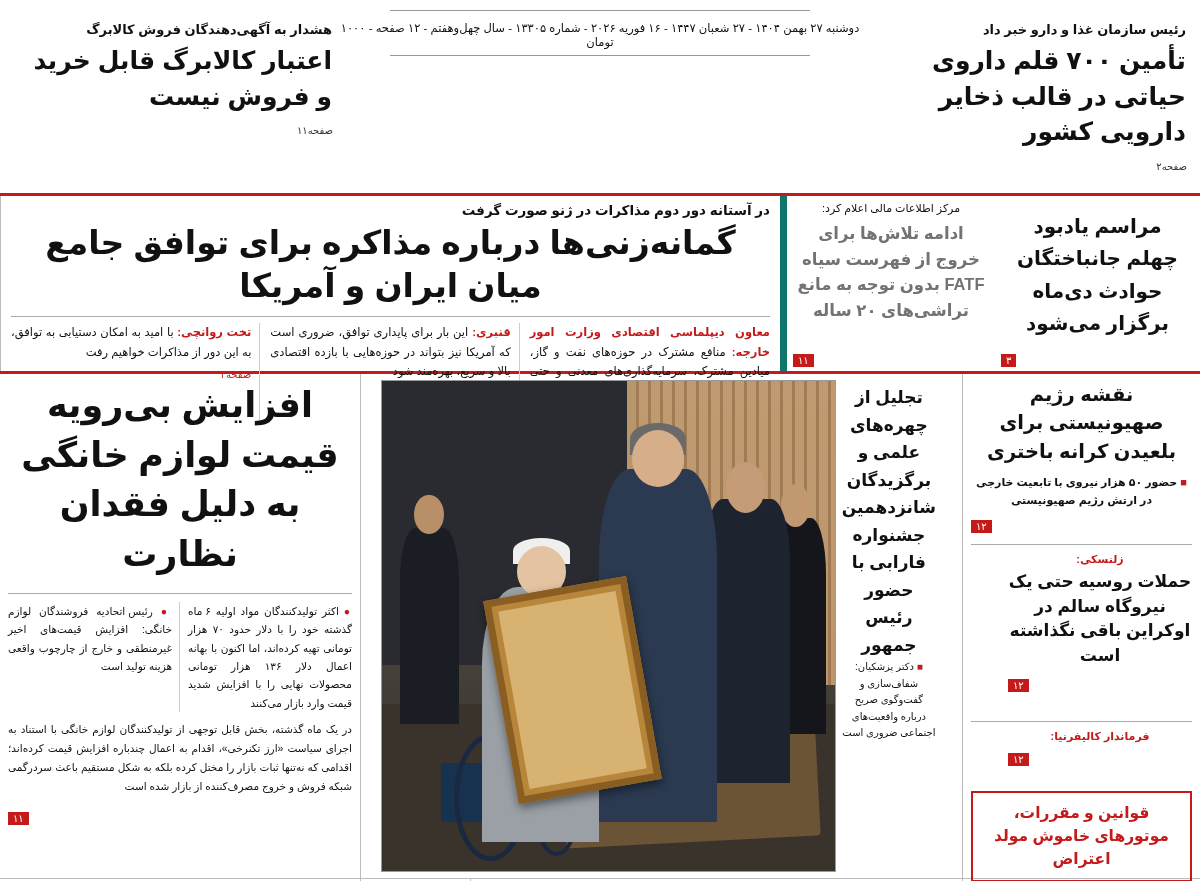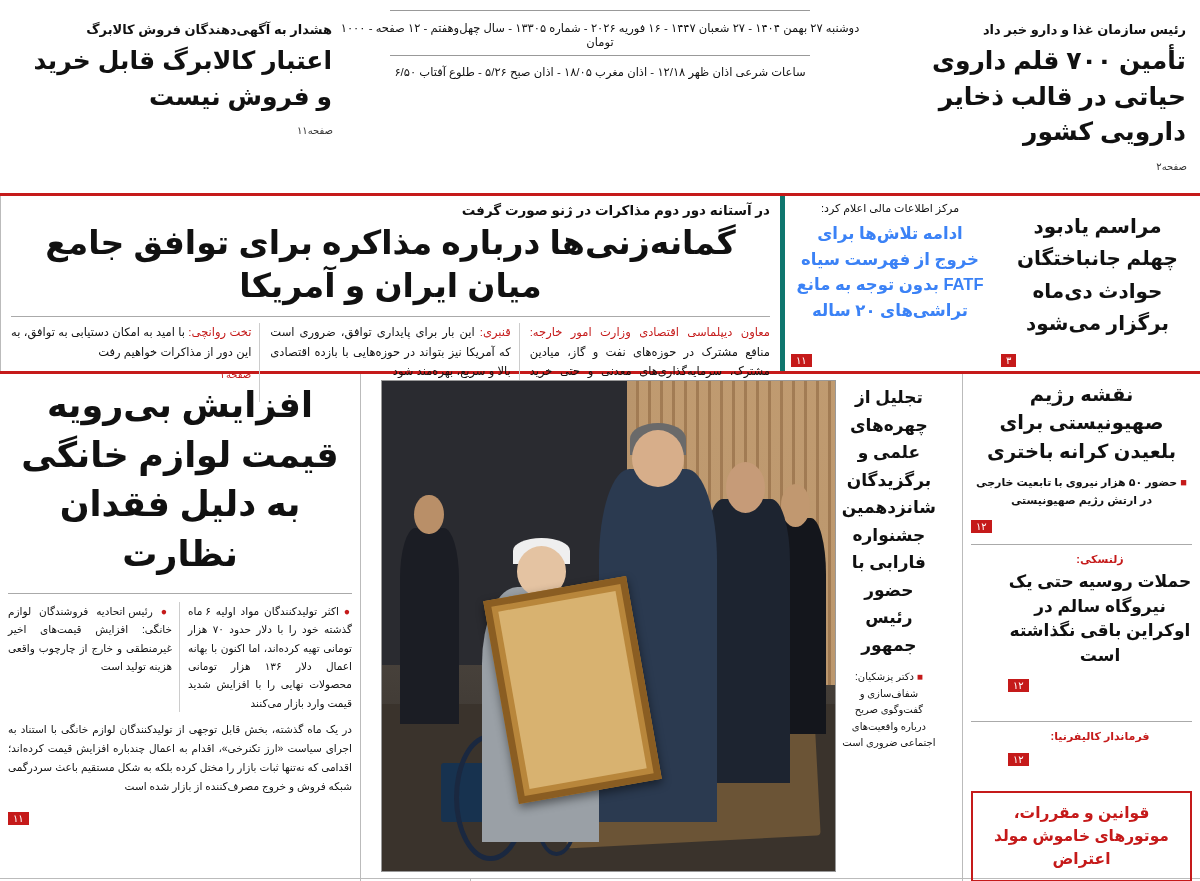--- a/index.html
+++ b/index.html
@@ -77,32 +77,32 @@
   .band2 { display: flex; height: 178px; border-bottom: 3px solid #c51a1a; }
   .b2-main { flex: 1; padding: 6px 10px 0 10px; border-left: 1px solid #bbb; }
   .b2-kicker { font-size: 13.5px; font-weight: bold; text-align: right; color: #111; }
   .b2-head {
     font-size: 33px; font-weight: bold; color: #111; text-align: center;
     margin-top: 4px; line-height: 1.3;
   }
   .b2-hr { height: 1px; background: #aaa; margin: 8px 0 6px; }
   .b2-cols { display: flex; gap: 10px; }
   .b2-col { flex: 1; font-size: 11.5px; line-height: 1.72; color: #111; text-align: justify; }
-  .b2-col .lead { color: #c51a1a; font-weight: normal; margin-top: 24px; }
+  .b2-col .lead { color: #c51a1a; font-weight: bold; margin-top: 24px; }
   .b2-col + .b2-col { border-right: 1px solid #ccc; padding-right: 8px; }
   .b2-col .tiny-badge { color: #c51a1a; font-size: 10px; display: block; margin-top: 4px; }
 
   .b2-mid {
-    flex: 0 0 215px; padding: 6px 10px; border-left: 5px solid #0f766e;
+    flex: 0 0 215px; padding: 6px 10px; border-left: 7px solid #0f766e;
     position: relative;
   }
   .b2-mid .lbl { font-size: 11px; color: #111; text-align: center; }
   .b2-mid .txt {
     font-size: 16.5px; font-weight: bold; line-height: 1.55; text-align: center;
-    margin-top: 6px; color: #3b82f6;
+    margin-top: 6px; color: #737373;
   }
   .b2-right { flex: 0 0 205px; padding: 14px 10px; position: relative; }
   .b2-right .txt {
     font-size: 20px; font-weight: bold; line-height: 1.62; text-align: center; color: #111;
   }
   .cornerbadge {
     position: absolute; bottom: 4px; right: 6px;
     background: #c51a1a; color: #fff; font-size: 10px; padding: 1px 5px;
   }
   .cornerbadge.l { right: auto; left: 6px; }
@@ -123,21 +123,21 @@
   }
   .cr-box .t1 { font-size: 15.5px; font-weight: bold; color: #c51a1a; text-align: center; line-height: 1.5; }
 
   
   .col-photo { flex: 1; display: flex; padding: 6px 20px; border-left: 1px solid #bbb; }
   .photo-caption { flex: 0 0 96px; padding: 4px 6px 0 6px; }
   .photo-caption .big {
     font-size: 17px; font-weight: bold; line-height: 1.62; text-align: center; color: #111;
   }
   .photo-caption .small {
-    font-size: 10px; line-height: 1.65; color: #111; text-align: center; margin-top: 10px;
+    font-size: 10px; line-height: 1.65; color: #111; text-align: center; 
   }
   .photo-caption .small .bullet { color: #c51a1a; }
   .photo-box {
     flex: 1; position: relative; overflow: hidden; background: #2c2e33;
     border: 1px solid #999;
   }
 
   
   .col-left { flex: 0 0 360px; padding: 6px 8px; }
   .cl-head {
@@ -224,21 +224,20 @@
     <div class="mh-side mh-right">
       <div class="kicker">رئیس سازمان غذا و دارو خبر داد</div>
       <div class="mh-headline">تأمین ۷۰۰ قلم داروی حیاتی در قالب ذخایر دارویی کشور</div>
       <div class="pagebadge plain">صفحه۲</div>
     </div>
 
     <div class="mh-center">
       <div class="mh-rule"></div>
       <div class="issue-line">دوشنبه ۲۷ بهمن ۱۴۰۴ - ۲۷ شعبان ۱۴۴۷ - ۱۶ فوریه ۲۰۲۶ - شماره ۱۳۳۰۵ - سال چهل‌وهفتم - ۱۲ صفحه - ۱۰۰۰ تومان</div>
       <div class="mh-rule"></div>
-      <div class="prayer-line">ساعات شرعی  اذان ظهر ۱۲/۱۸ - اذان مغرب ۱۸/۰۵ - اذان صبح ۵/۲۶ - طلوع آفتاب ۶/۵۰</div>
     </div>
 
     <div class="mh-side mh-left">
       <div class="kicker">هشدار به آگهی‌دهندگان فروش کالابرگ</div>
       <div class="mh-headline">اعتبار کالابرگ قابل خرید و فروش نیست</div>
       <div class="pagebadge plain">صفحه۱۱</div>
     </div>
   </div>
 
   <div class="band2">

